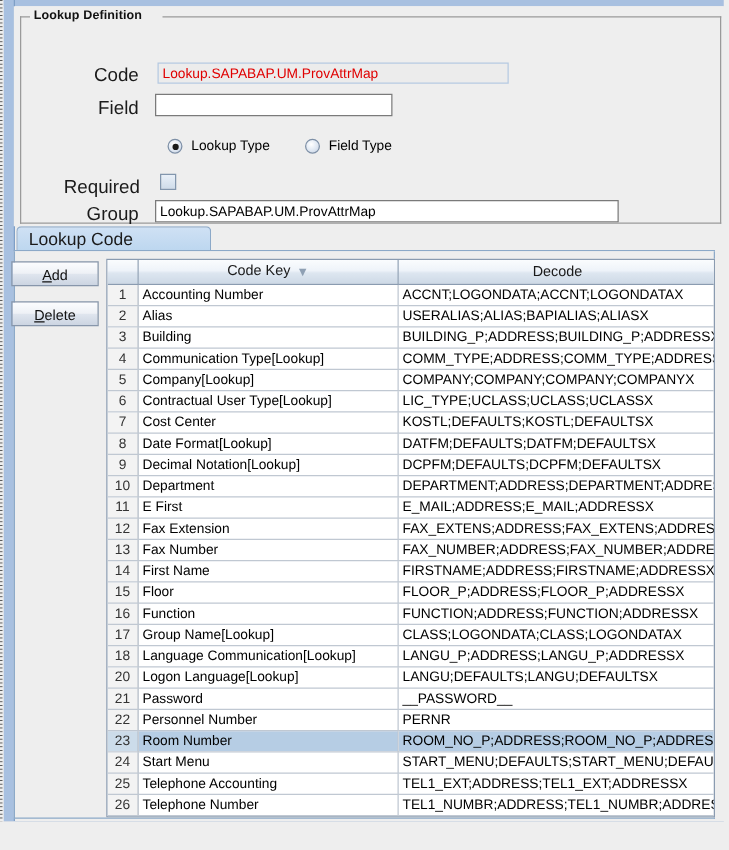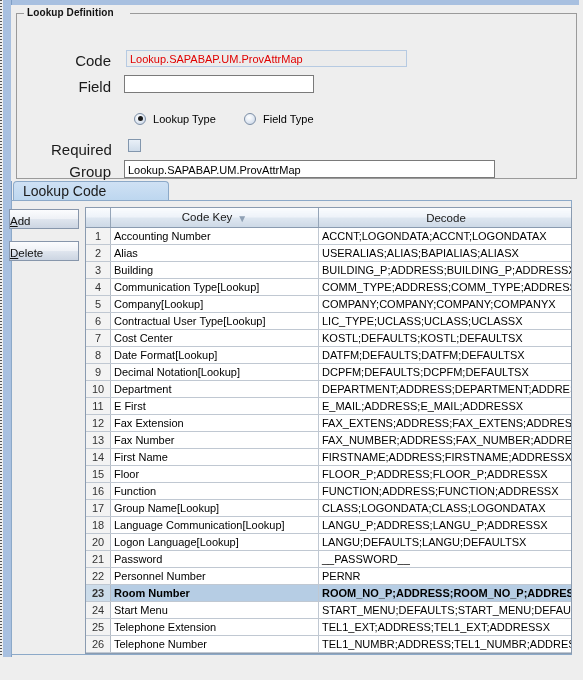--- a/index.html
+++ b/index.html
@@ -206,21 +206,21 @@
   .side-btn {
     position: absolute;
     left: 9px;
     width: 70px; height: 20px;
     background: linear-gradient(to bottom, #fbfcfe 0%, #eef1f6 48%, #dfe5ee 52%, #ccd5e2 100%);
     border: 1px solid #8796ab;
     box-sizing: border-box;
     font-family: "Liberation Sans", sans-serif;
     font-size: 11.5px;
     color: #111;
-    text-align: left;
+    text-align: center;
     line-height: 22px;
     cursor: default;
   }
   #btn-add { top: 209px; }
   #btn-delete { top: 241px; }
   .mnem { text-decoration: underline; }
 
   
   #table-wrap {
     position: absolute;
@@ -271,21 +271,20 @@
   table.grid td.num {
     text-align: center;
     padding: 0;
     color: #333;
     background: #f3f3f3;
     border-right: 1px solid #b4bcc6;
   }
   table.grid td.dec { border-right: none; }
   table.grid tr.selected td {
     background: #b6cde4;
-    font-weight: bold;
   }
   table.grid tr.selected td.num {
     background: #ccdcea;
   }
 
   
   #bottom-area {
     position: absolute;
     left: 0; top: 657px;
     width: 583px; height: 23px;
@@ -475,21 +474,21 @@
             <td>Room Number</td>
             <td class="dec">ROOM_NO_P;ADDRESS;ROOM_NO_P;ADDRESSX</td>
           </tr>
           <tr>
             <td class="num">24</td>
             <td>Start Menu</td>
             <td class="dec">START_MENU;DEFAULTS;START_MENU;DEFAULTSX</td>
           </tr>
           <tr>
             <td class="num">25</td>
-            <td>Telephone Extension</td>
+            <td>Telephone Accounting</td>
             <td class="dec">TEL1_EXT;ADDRESS;TEL1_EXT;ADDRESSX</td>
           </tr>
           <tr>
             <td class="num">26</td>
             <td>Telephone Number</td>
             <td class="dec">TEL1_NUMBR;ADDRESS;TEL1_NUMBR;ADDRESSX</td>
           </tr>
         </tbody>
     </table>
   </div>

